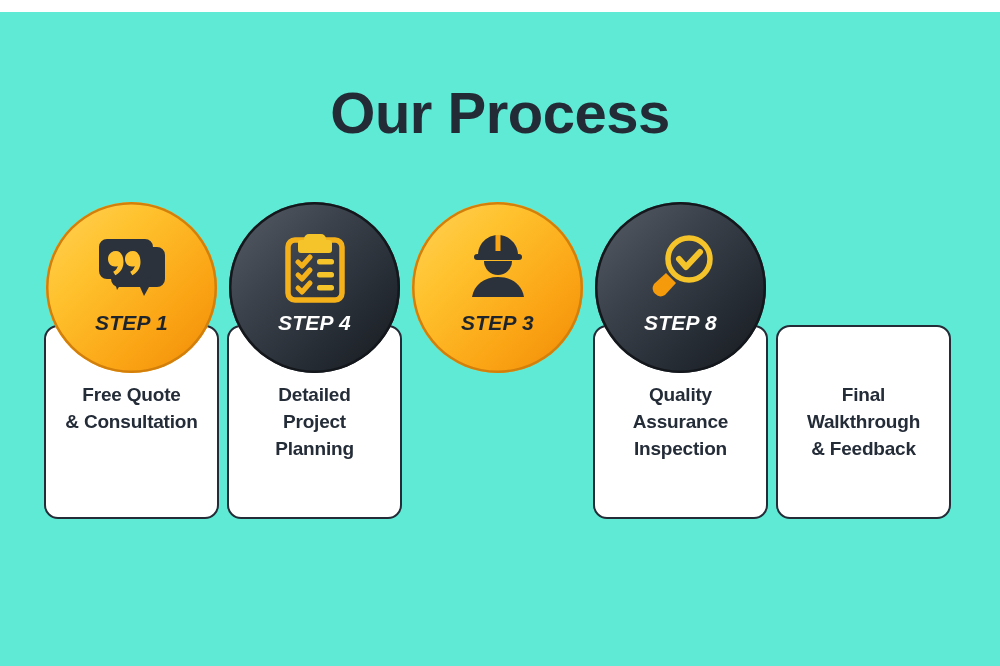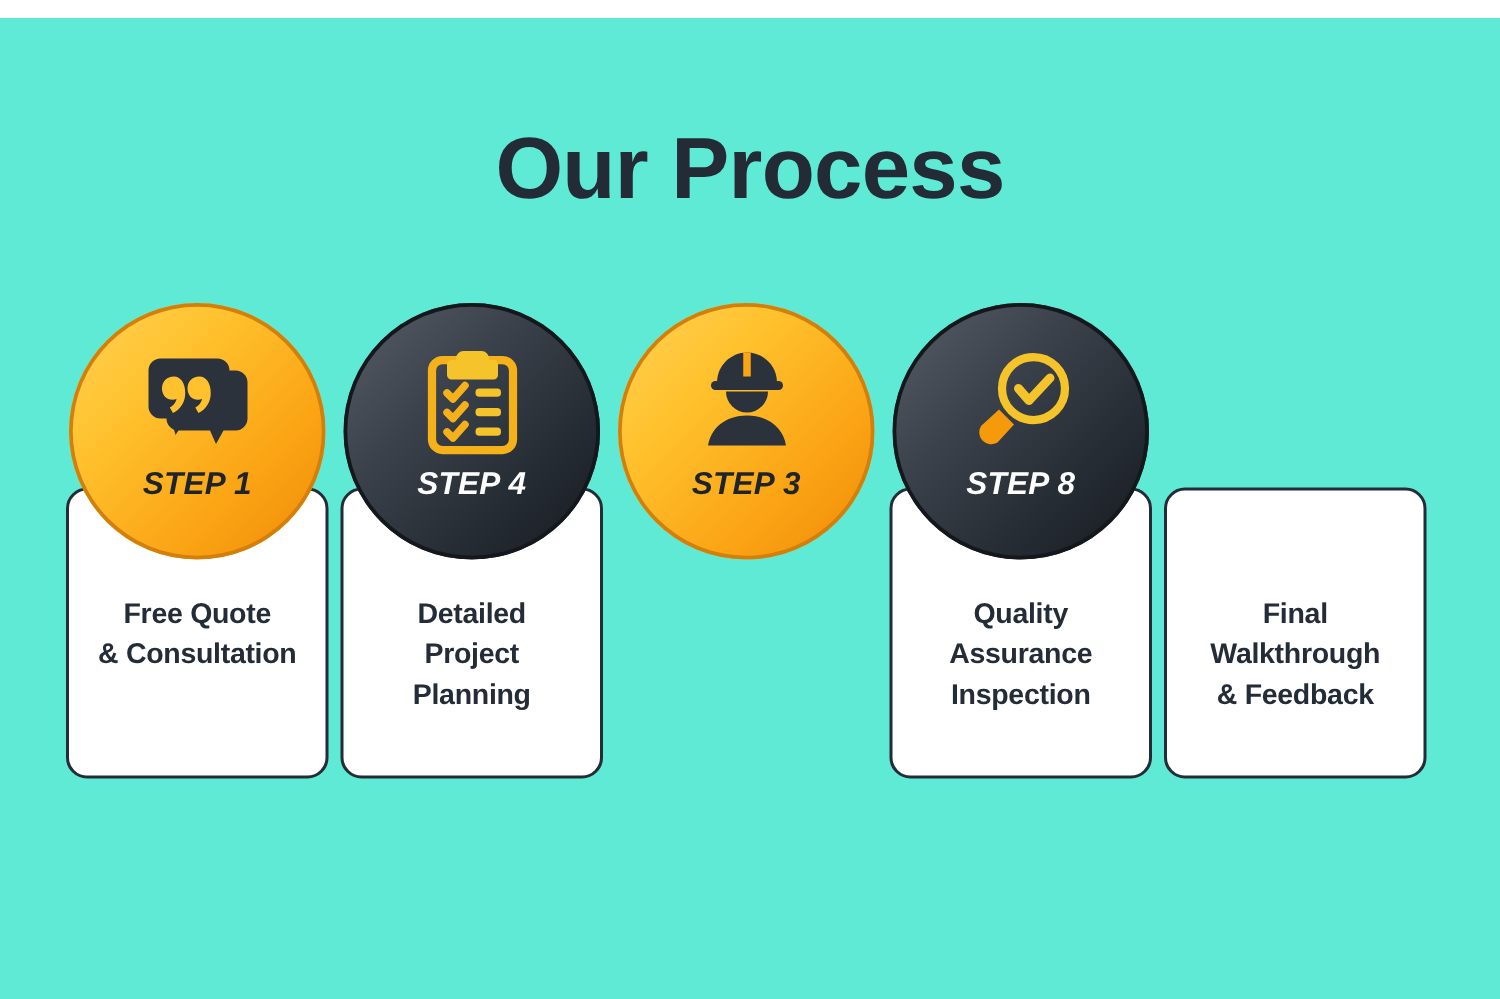--- a/index.html
+++ b/index.html
@@ -67,21 +67,21 @@
     background: #ffffff;
     border: 2.5px solid #242c38;
     border-radius: 14px;
     z-index: 1;
   }
 
   .card-text {
     position: absolute;
     left: 6px;
     right: 6px;
-    top: 69px;
+    top: 54px;
     text-align: center;
     font-size: 19px;
     line-height: 27px;
     font-weight: 600;
     color: #242c38;
     letter-spacing: -0.2px;
     white-space: pre-line;
   }
 
   

